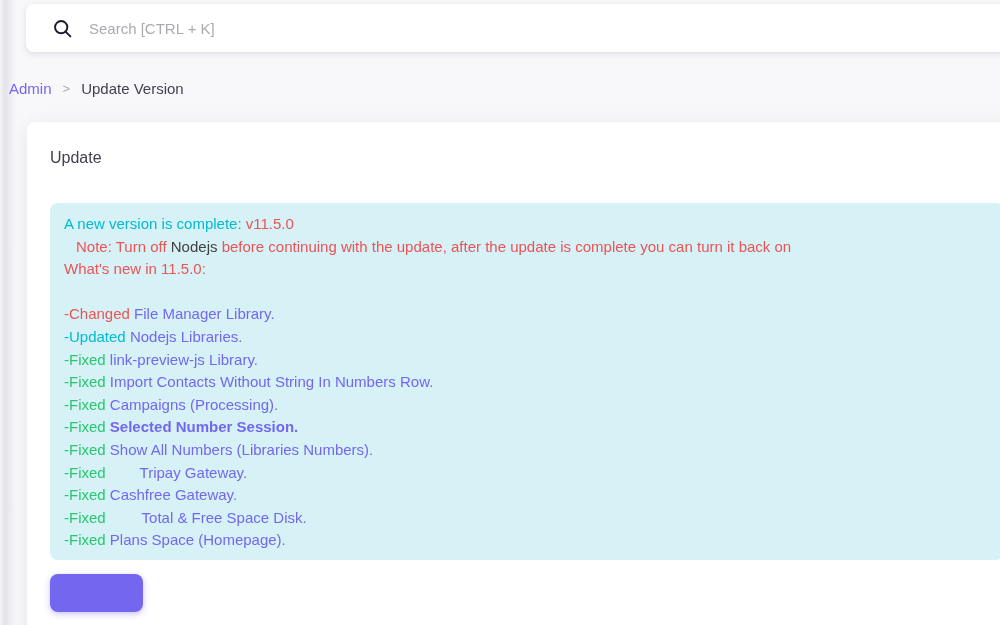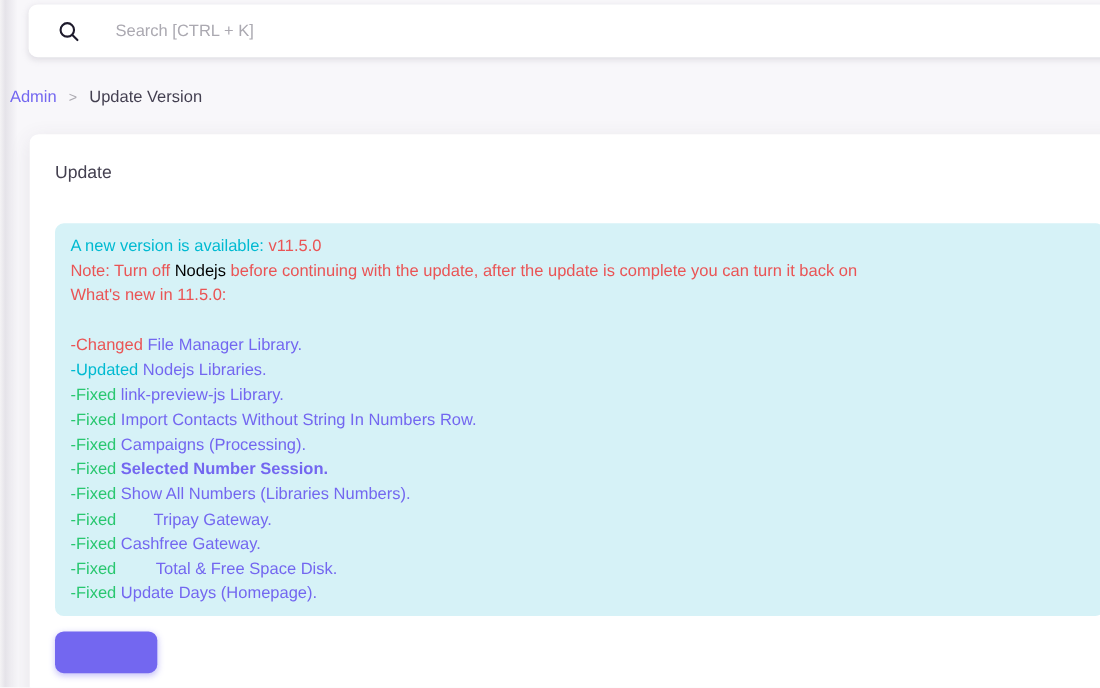--- a/index.html
+++ b/index.html
@@ -20,21 +20,21 @@
     width: 992px; height: 48px;
     background: #ffffff;
     border-radius: 8px;
     box-shadow: 0 2px 6px rgba(165,163,174,0.3);
     display: flex; align-items: center;
     padding-left: 26px; box-sizing: border-box;
   }
   .search-icon { flex: 0 0 auto; display: block; }
   .search-input {
     border: none; outline: none;
-    margin-left: 30px;
+    margin-left: 14px;
     font-family: "Liberation Sans", sans-serif;
     font-size: 15px;
     color: #433f50;
     width: 700px;
     background: transparent;
   }
   .search-input::placeholder { color: #aba9b1; opacity: 1; }
   
   .breadcrumb {
     position: absolute; left: 9px; top: 81px;
@@ -94,30 +94,30 @@
 
 <nav class="breadcrumb">
   <a class="crumb-link" style="color: rgb(115, 103, 240);">Admin</a>
   <span class="crumb-sep">&gt;</span>
   <span class="crumb-current">Update Version</span>
 </nav>
 
 <div class="card">
   <h5 class="card-title">Update</h5>
   <div class="alert" id="alert" style="background: rgb(214, 242, 247);">
-      <div class="alert-line"><span style="color: rgb(0, 186, 209);">A new version is available: </span><span style="color: rgb(234, 84, 85);">v11.5.0</span></div>
-      <div class="alert-line"><span style="color: rgb(234, 84, 85);">Note: Turn off </span><span style="color: #000000;">Nodejs</span><span style="color: rgb(234, 84, 85);"> before continuing with the update, after the update is complete you can turn it back on</span></div>
+      <div class="alert-line"><span style="color: rgb(0, 186, 209);">A new version is complete: </span><span style="color: rgb(234, 84, 85);">v11.5.0</span></div>
+      <div class="alert-line"><span style="color: rgb(234, 84, 85); margin-left: 12px;">Note: Turn off </span><span style="color: #404040;">Nodejs</span><span style="color: rgb(234, 84, 85);"> before continuing with the update, after the update is complete you can turn it back on</span></div>
       <div class="alert-line"><span style="color: rgb(234, 84, 85);">What's new in 11.5.0:</span></div>
       <div class="alert-line">&nbsp;</div>
       <div class="alert-line"><span style="color: rgb(234, 84, 85);">-Changed</span><span style="color: rgb(115, 103, 240);"> File Manager Library.</span></div>
       <div class="alert-line"><span style="color: rgb(0, 186, 209);">-Updated</span><span style="color: rgb(115, 103, 240);"> Nodejs Libraries.</span></div>
       <div class="alert-line"><span style="color: rgb(40, 199, 111);">-Fixed</span><span style="color: rgb(115, 103, 240);"> link-preview-js Library.</span></div>
       <div class="alert-line"><span style="color: rgb(40, 199, 111);">-Fixed</span><span style="color: rgb(115, 103, 240);"> Import Contacts Without String In Numbers Row.</span></div>
       <div class="alert-line"><span style="color: rgb(40, 199, 111);">-Fixed</span><span style="color: rgb(115, 103, 240);"> Campaigns (Processing).</span></div>
       <div class="alert-line"><span style="color: rgb(40, 199, 111);">-Fixed</span><span style="color: rgb(115, 103, 240); font-weight: bold;"> Selected Number Session.</span></div>
       <div class="alert-line"><span style="color: rgb(40, 199, 111);">-Fixed</span><span style="color: rgb(115, 103, 240);"> Show All Numbers (Libraries Numbers).</span></div>
       <div class="alert-line"><span style="color: rgb(40, 199, 111);">-Fixed</span><span style="color: rgb(115, 103, 240); margin-left: 30px;"> Tripay Gateway.</span></div>
       <div class="alert-line"><span style="color: rgb(40, 199, 111);">-Fixed</span><span style="color: rgb(115, 103, 240);"> Cashfree Gateway.</span></div>
       <div class="alert-line"><span style="color: rgb(40, 199, 111);">-Fixed</span><span style="color: rgb(115, 103, 240); padding-left: 32px;"> Total &amp; Free Space Disk.</span></div>
-      <div class="alert-line"><span style="color: rgb(40, 199, 111);">-Fixed</span><span style="color: rgb(115, 103, 240);"> Update Days (Homepage).</span></div>
+      <div class="alert-line"><span style="color: rgb(40, 199, 111);">-Fixed</span><span style="color: rgb(115, 103, 240);"> Plans Space (Homepage).</span></div>
     </div>
   <button class="btn-primary" style="background: rgb(115, 103, 240);"></button>
 </div>
 
 </body></html>

